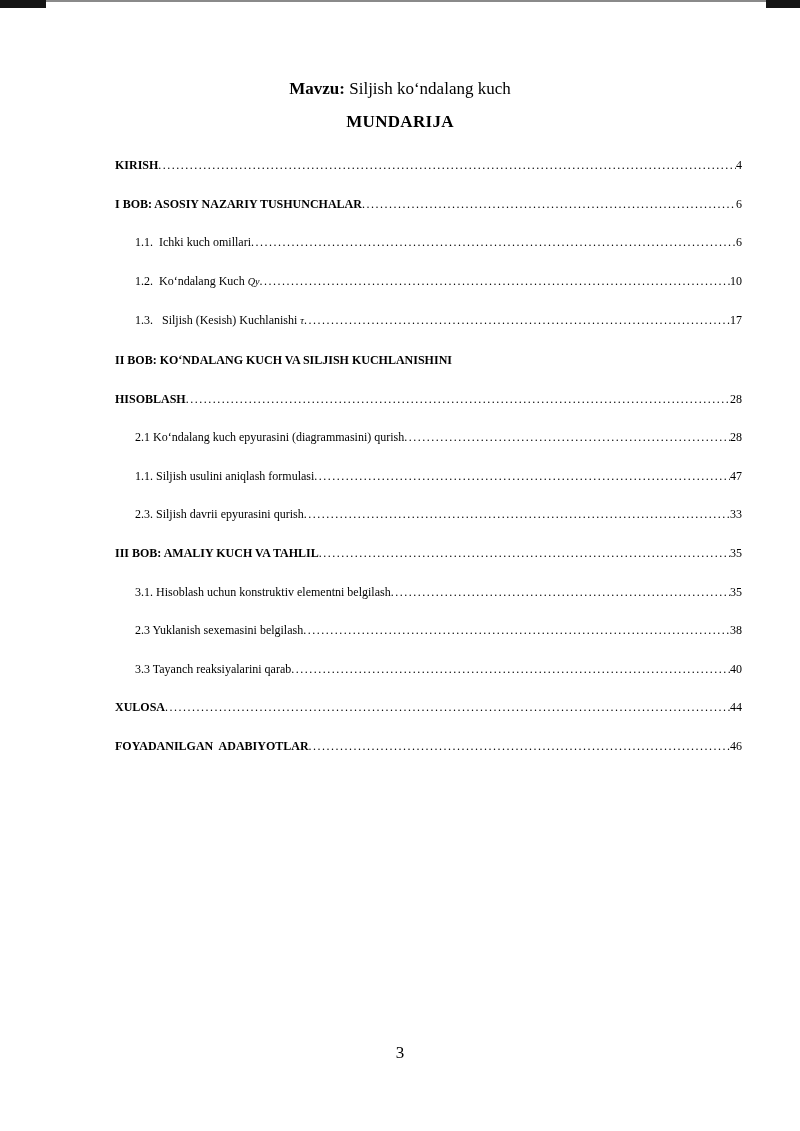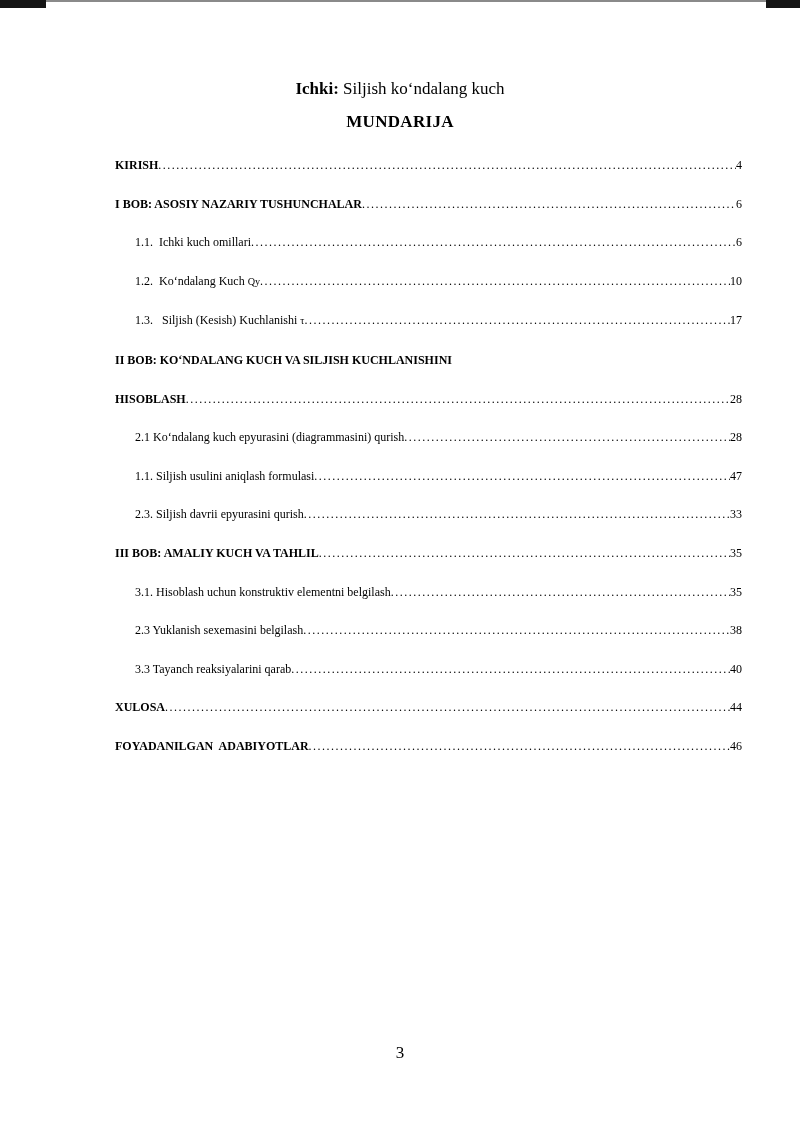--- a/index.html
+++ b/index.html
@@ -42,21 +42,21 @@
   }
   .toc-row {
     display: flex;
     align-items: baseline;
     line-height: 38.6px;
     white-space: pre;
   }
   .toc-row.indent { padding-left: 20px; }
   .toc-row.bold { font-weight: bold; }
   .lbl { white-space: pre; }
-  .lbl-italic { font-size: 0.85em; text-align: center; }
+  .lbl-italic { font-style: italic; font-size: 0.85em; text-align: center; }
   .leader {
     flex: 1 1 auto;
     min-width: 0;
     overflow: hidden;
     white-space: nowrap;
     font-weight: normal;
   }
   .leader::after {
     letter-spacing: 1.5px;
     content: "..............................................................................................................................................................................................................................................................................................";
@@ -72,21 +72,21 @@
   }
 </style>
 </head>
 <body>
 
 <div class="artifact-topline"></div>
 <div class="artifact-left"></div>
 <div class="artifact-right"></div>
 
 <div class="doc-header">
-  <div class="line"><span class="hdr-label">Ichki:</span><span class="hdr-title"> Siljish ko‘ndalang kuch</span></div>
+  <div class="line"><span class="hdr-label">Mavzu:</span><span class="hdr-title"> Siljish ko‘ndalang kuch</span></div>
   <div class="line toc-heading">MUNDARIJA</div>
 </div>
 
 <div class="toc">
 
   <div class="toc-row bold">
     <span class="lbl">KIRISH</span>
     <span class="leader"></span>
     <span class="pg">4</span>
   </div>

